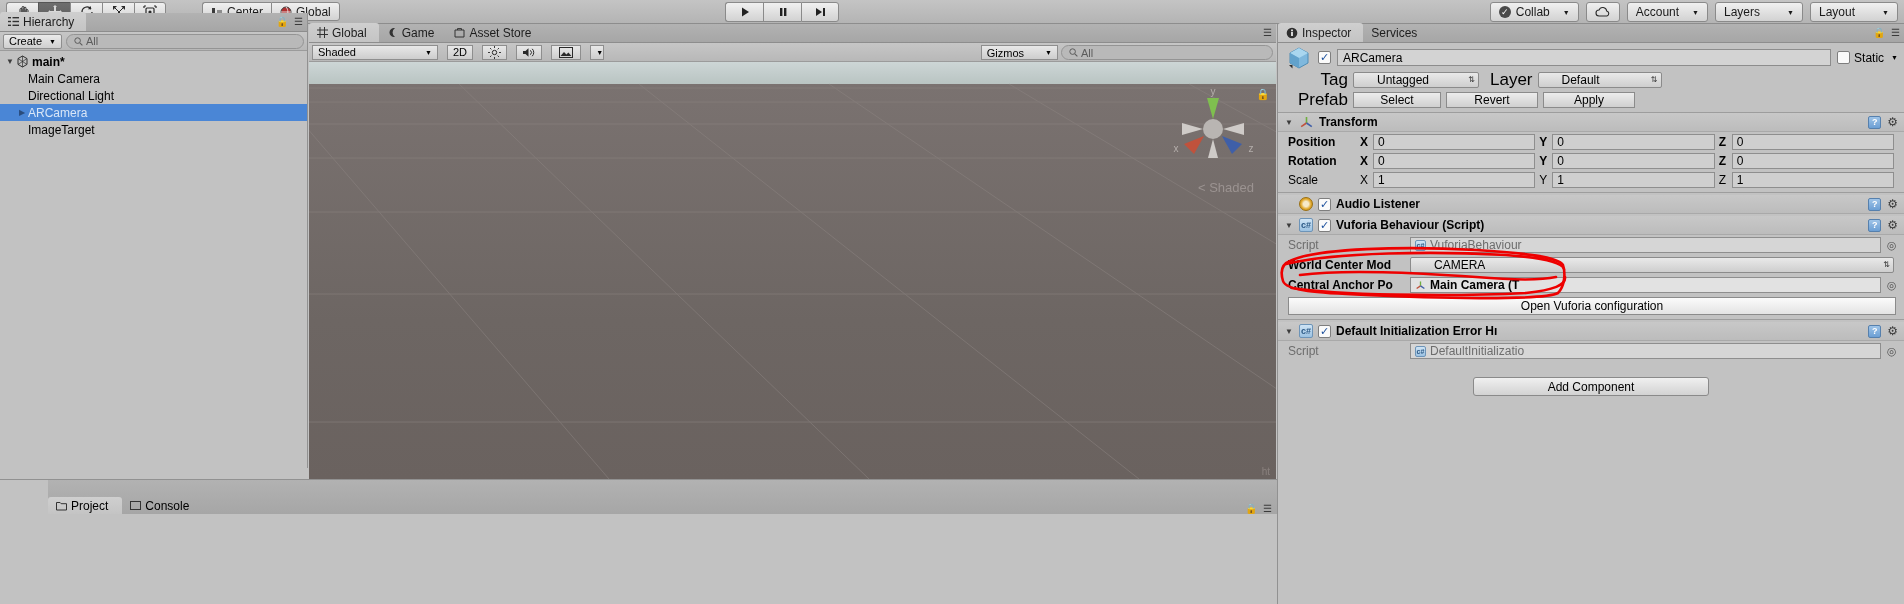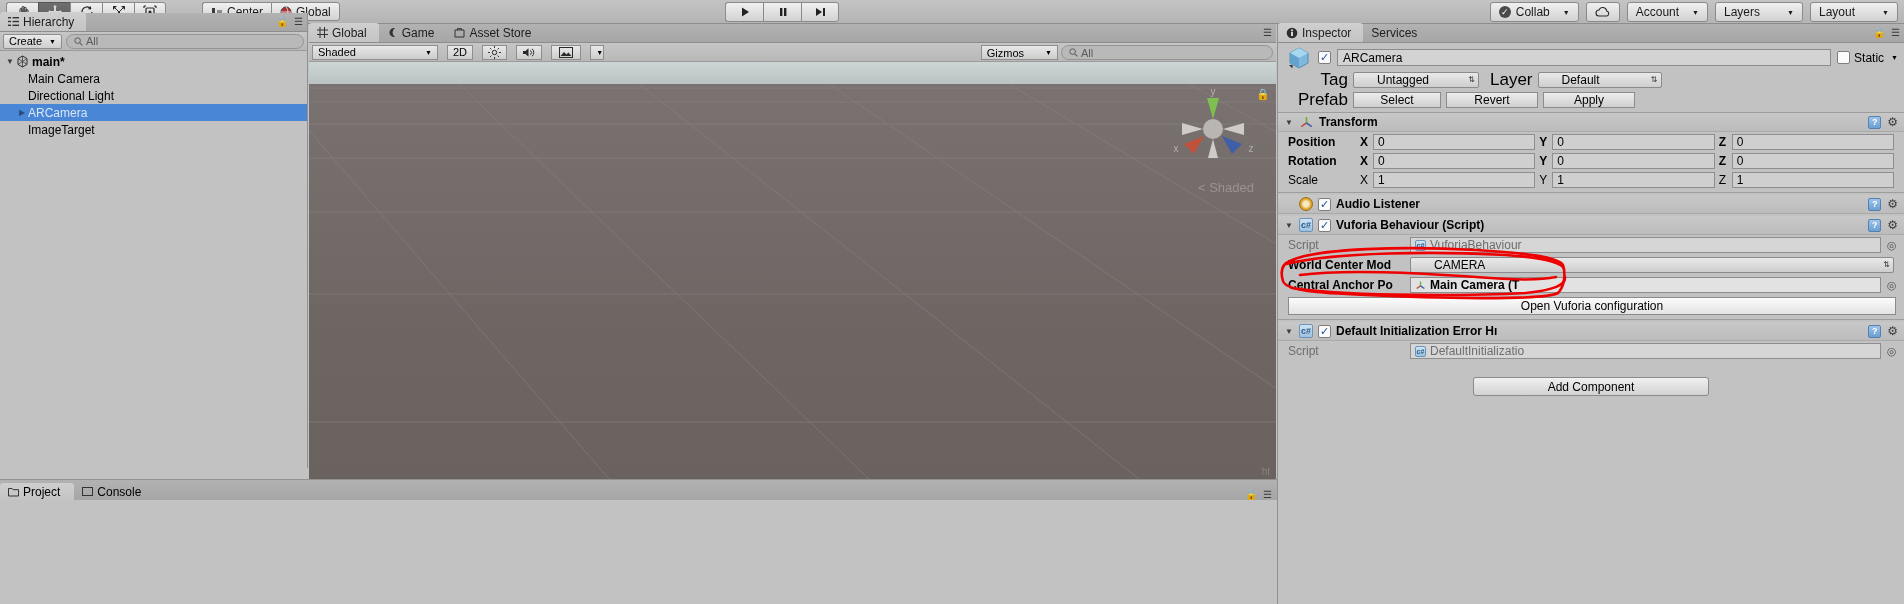--- a/index.html
+++ b/index.html
@@ -158,21 +158,21 @@
   .cs-ico { width:14px;height:14px;background:linear-gradient(#cfe4f5,#9cc2e2);
     border:1px solid #6d94b8; border-radius:2px; font-size:9px; color:#2d5a86;
     display:flex;align-items:center;justify-content:center; font-weight:bold; }
   .audio-ico { width:14px;height:14px;border-radius:50%;
     background:radial-gradient(circle,#f6e9c8 30%, #e0a72b 60%, #c78c14 100%);
     border:1px solid #9a6f12; }
 
   
   .bottombar { position:absolute; left:0; top:479px; width:1277px; height:125px;
     background:#c2c2c2; border-top:1px solid #919191; }
-  .bb-tabs { height:20px; display:flex; align-items:flex-end; background:linear-gradient(#b2b2b2,#a6a6a6); }
+  .bb-tabs { height:34px; display:flex; align-items:flex-end; background:linear-gradient(#b2b2b2,#a6a6a6);margin-left:48px; }
   .bb-tab { height:17px; padding:0 14px 0 8px; display:flex;align-items:center; gap:4px; font-size:12px; }
   .bb-tab.active { background:linear-gradient(#cfcfcf,#c4c4c4); border-radius:3px 3px 0 0; }
   .bb-right { margin-left:auto; display:flex; gap:5px; padding-right:5px; align-items:center;
     font-size:10px; color:#3a3a3a; }
 
   
   .annot { position:absolute; left:1276px; top:243px; width:292px; height:58px;
     pointer-events:none; }
 </style>
 </head>

